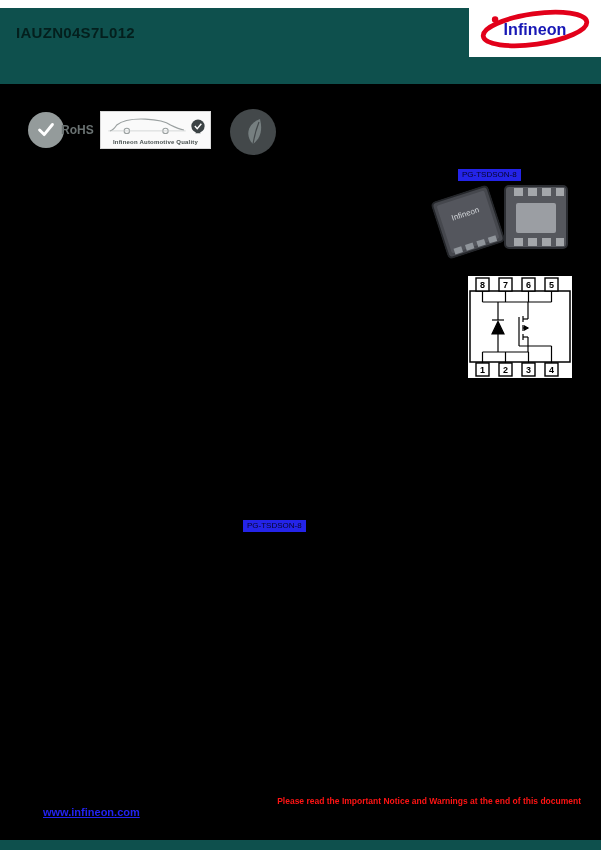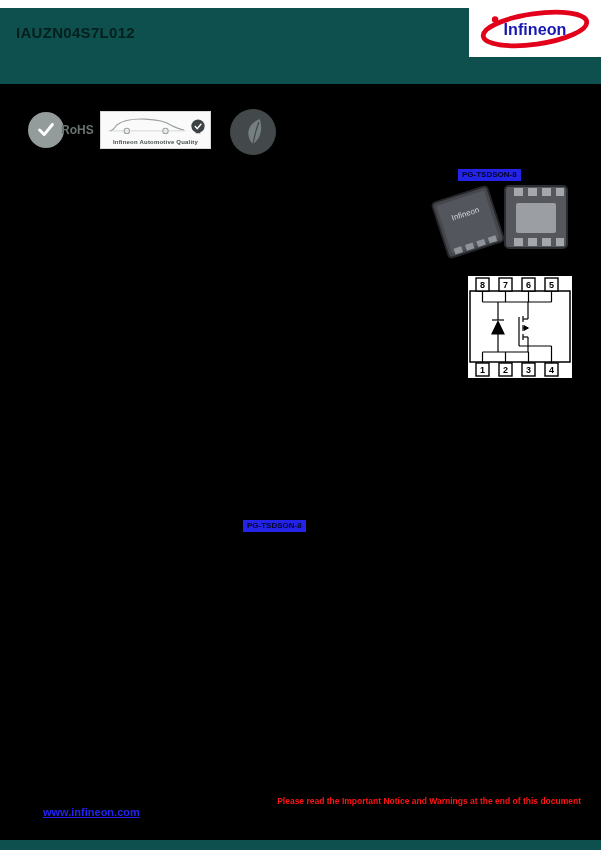--- a/index.html
+++ b/index.html
@@ -20,21 +20,21 @@
   .rohs-label { color:#6a7272; font-size:12px; font-weight:bold; margin-left:-3px; }
 
   .badge-auto { left:100px; top:111px; width:111px; height:38px; background:#fafafa; border:1px solid #d8d8d8; }
   .badge-auto .car { position:absolute; left:4px; top:2px; width:84px; height:22px; }
   .badge-auto .auto-caption { position:absolute; left:0; bottom:3px; width:100%; text-align:center; font-size:6px; font-weight:bold; color:#47504f; letter-spacing:.2px; }
   .badge-auto .seal { position:absolute; right:3px; top:6px; width:18px; height:18px; }
 
   .badge-green { left:229px; top:108px; width:48px; height:48px; }
   .badge-green svg { width:48px; height:48px; }
 
-  .pkg-link { position:absolute; background:#2424e8; color:#05052a; font-size:8px; font-weight:bold; padding:1px 4px; text-decoration:none; line-height:10px; cursor:pointer; }
+  .pkg-link { position:absolute; background:#2424e8; color:#05052a; font-size:8px; font-weight:normal; padding:1px 4px; text-decoration:none; line-height:10px; cursor:pointer; }
   .pkg-link-top { left:458px; top:169px; }
   .pkg-link-body { left:243px; top:520px; }
 
   .chips { left:436px; top:180px; width:142px; height:80px; }
   .chip { position:absolute; }
   .chip1 { left:2px; top:12px; width:60px; height:60px; transform:rotate(-18deg); }
   .chip2 { left:68px; top:5px; width:64px; height:64px; }
 
   .pin-diagram { left:468px; top:276px; width:104px; height:102px; background:#ffffff; }
   .pin-diagram svg { width:104px; height:102px; display:block; }

